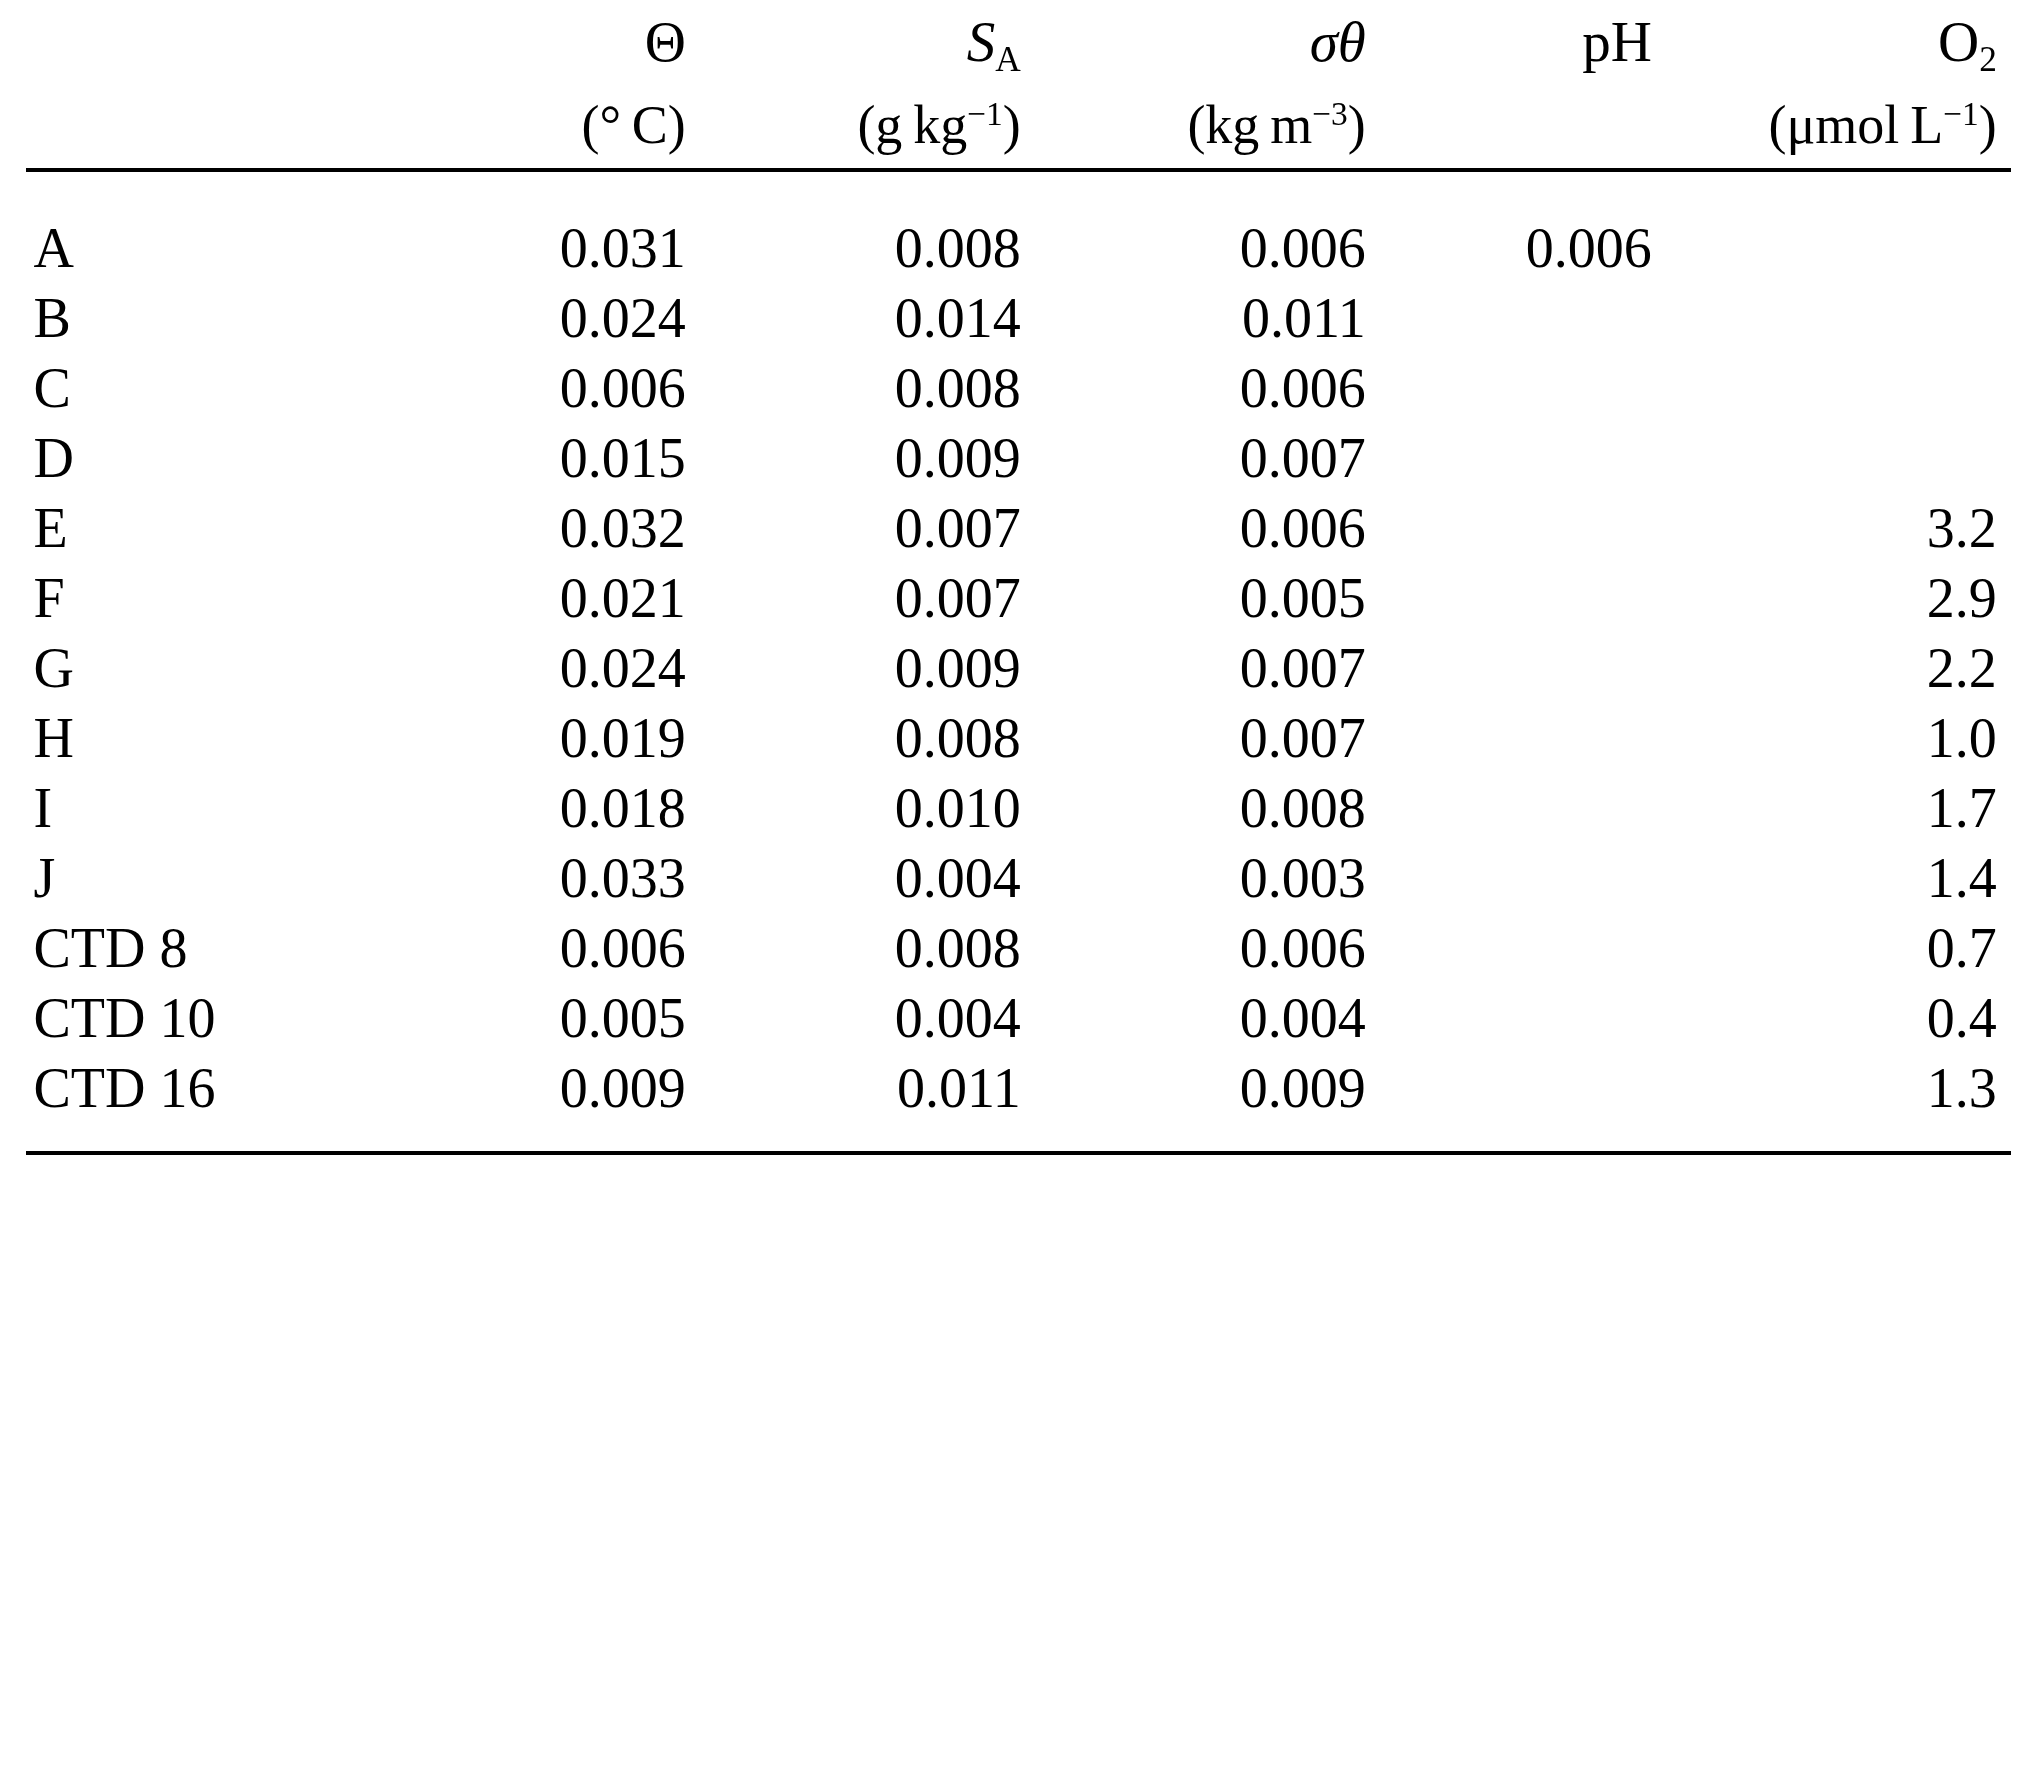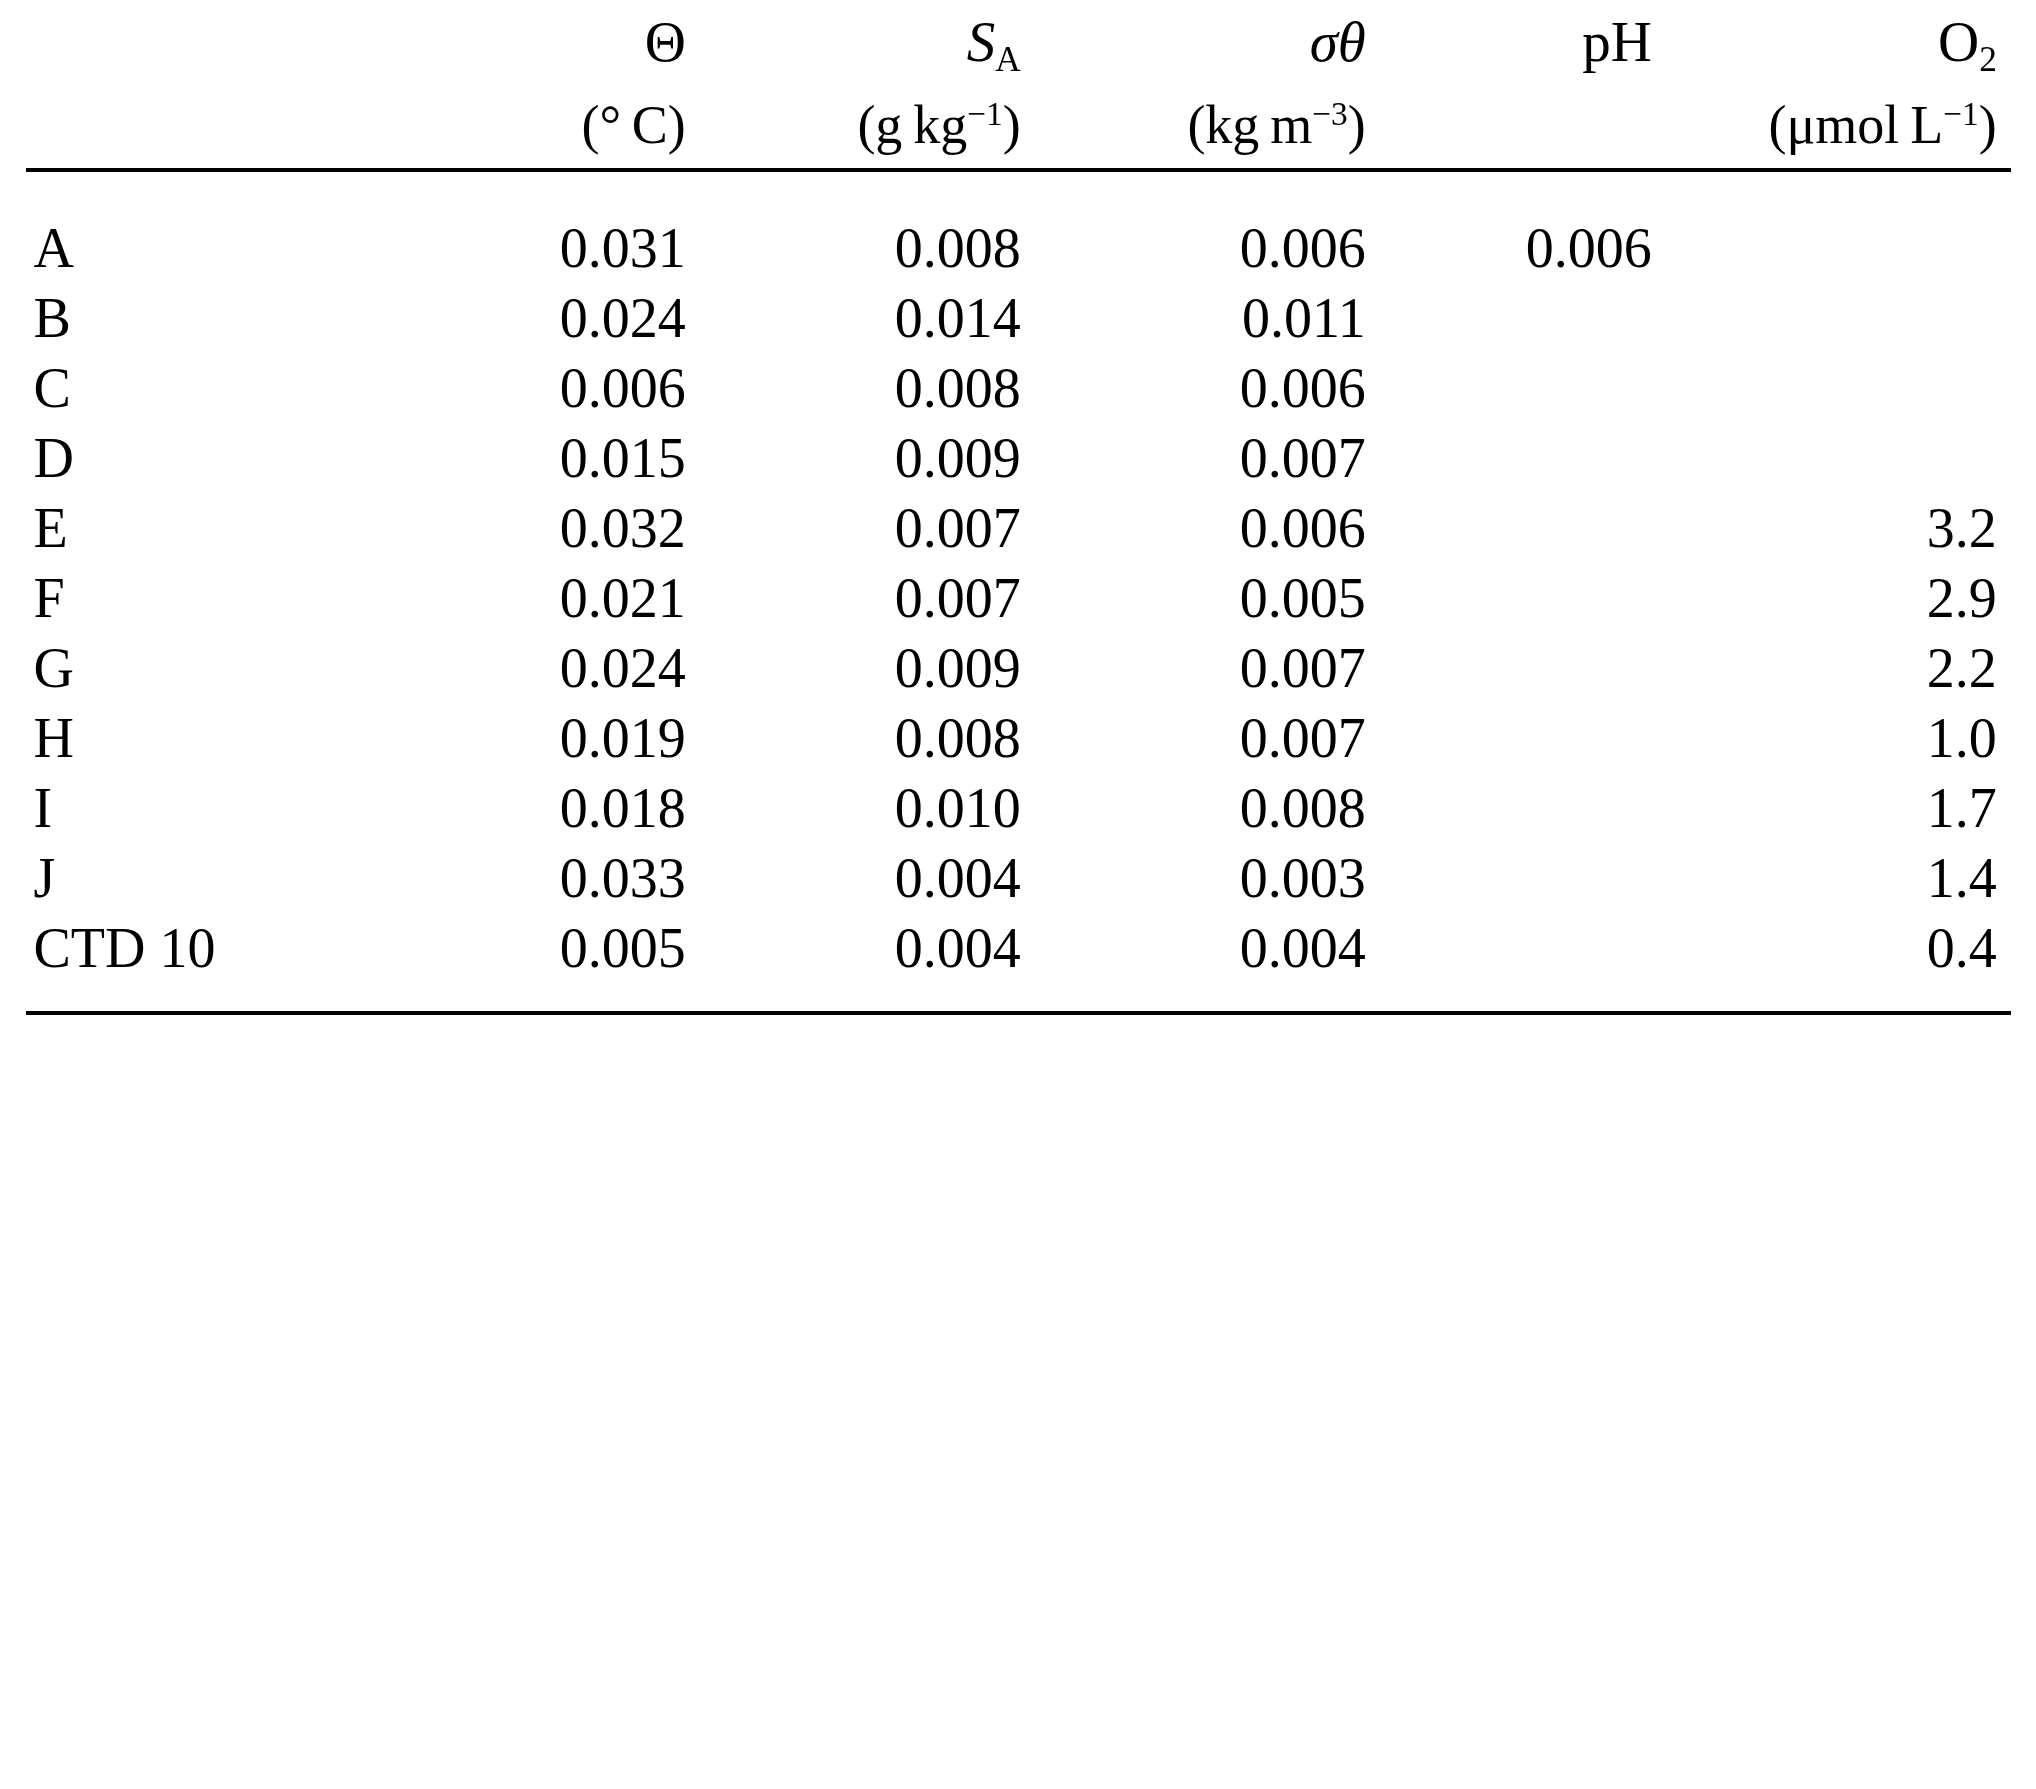--- a/index.html
+++ b/index.html
@@ -228,27 +228,43 @@
         </tr>
         <tr>
           <td class="lab">J</td>
           <td class="num">0.033</td>
           <td class="num">0.004</td>
           <td class="num">0.003</td>
           <td class="num"></td>
           <td class="num">1.4</td>
         </tr>
         <tr>
+          <td class="lab">CTD 8</td>
+          <td class="num">0.006</td>
+          <td class="num">0.008</td>
+          <td class="num">0.006</td>
+          <td class="num"></td>
+          <td class="num">0.7</td>
+        </tr>
+        <tr>
           <td class="lab">CTD 10</td>
           <td class="num">0.005</td>
           <td class="num">0.004</td>
           <td class="num">0.004</td>
           <td class="num"></td>
           <td class="num">0.4</td>
         </tr>
+        <tr>
+          <td class="lab">CTD 16</td>
+          <td class="num">0.009</td>
+          <td class="num">0.011</td>
+          <td class="num">0.009</td>
+          <td class="num"></td>
+          <td class="num">1.3</td>
+        </tr>
       </tbody>
     <tfoot>
       <tr>
         <td class="spacer-bot" colspan="6"></td>
       </tr>
       <tr class="rule-row">
         <td class="rule-bottom" colspan="6"></td>
       </tr>
     </tfoot>
   </table>

